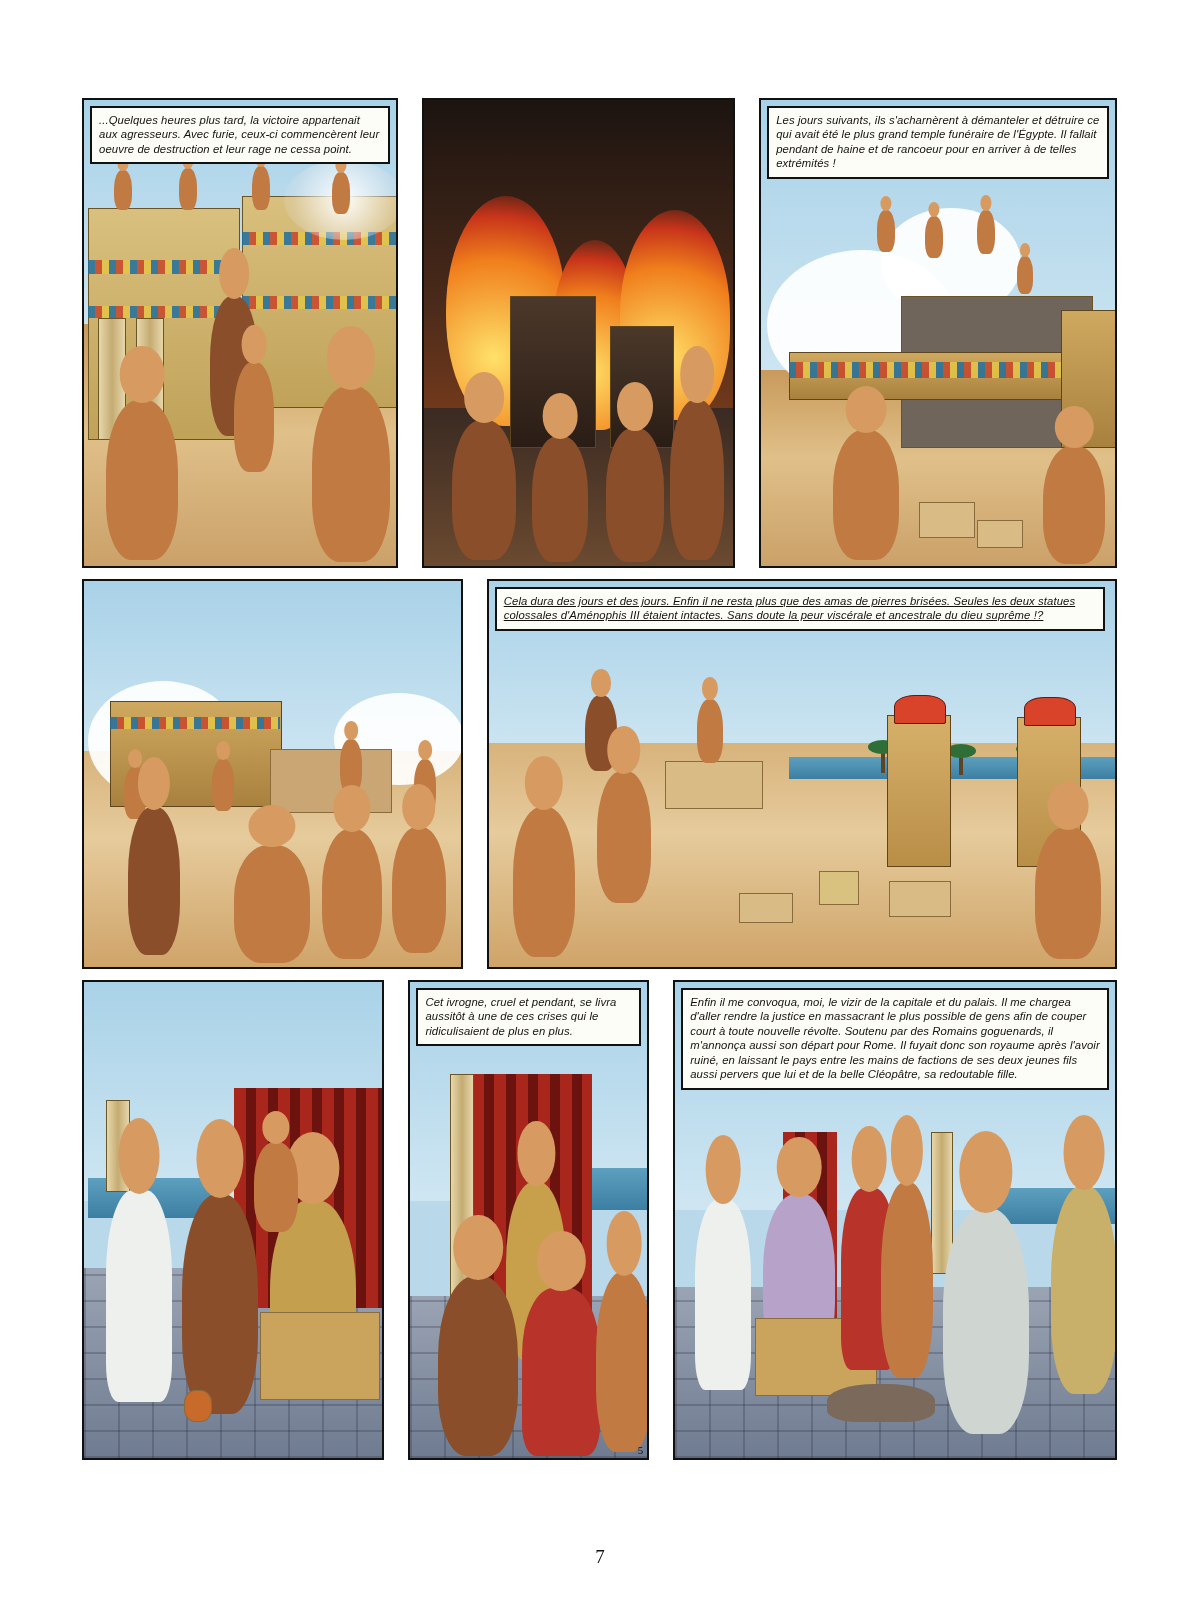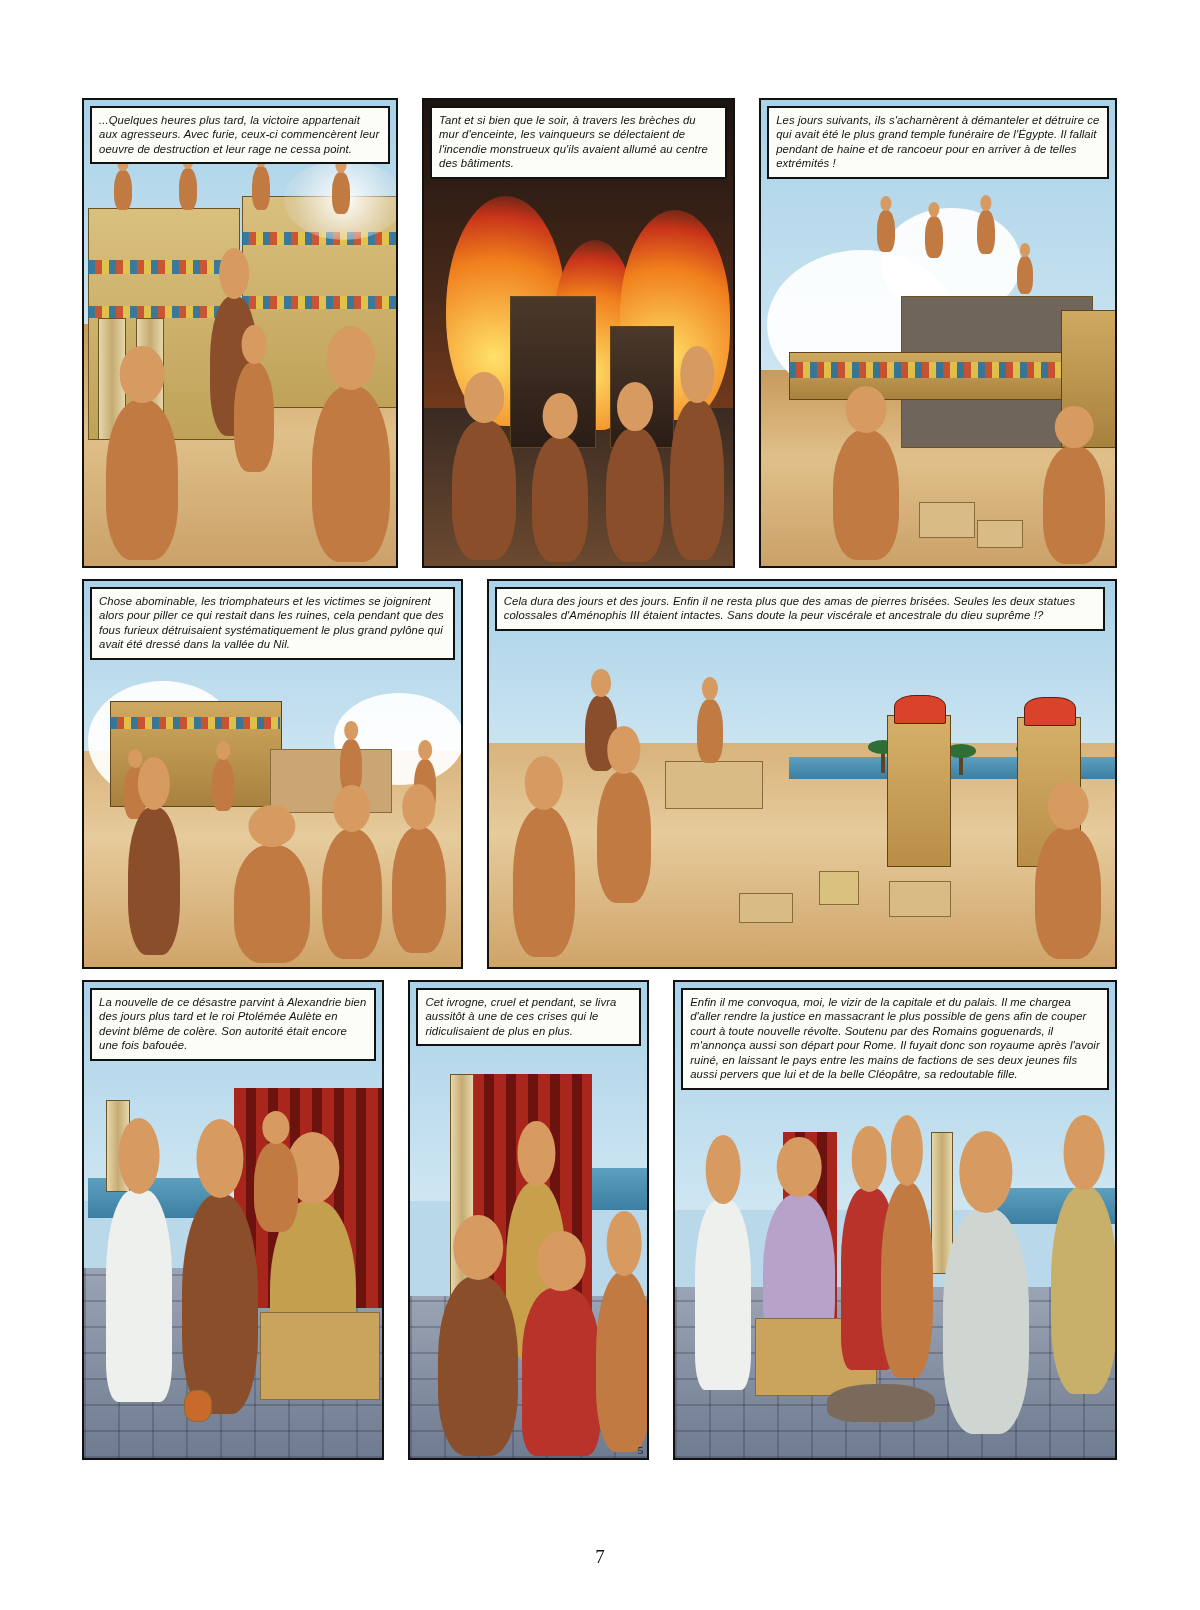--- a/index.html
+++ b/index.html
@@ -67,21 +67,21 @@
     padding: 5px 7px 6px 7px;
     font-family: "Liberation Sans", sans-serif;
     font-size: 11.3px;
     line-height: 1.28;
     color: #14110d;
     font-style: italic;
     letter-spacing: 0.1px;
     box-sizing: border-box;
     z-index: 5;
   }
-  .caption.narrow-right { right: 10px; }
+  .caption.narrow-right { right: 10px; text-decoration: underline; }
 
   
   .sky {
     position: absolute; left: 0; top: 0; right: 0; height: 55%;
     background: linear-gradient(#a9d2e8, #cfe6f2);
   }
   .sky.dark {
     background: linear-gradient(#1c1410, #4a2a1a 60%, #7b3d1c);
   }
   .ground {
@@ -276,21 +276,20 @@
         <div class="figure dark" style="left:108px; top:336px; width:56px; height:126px;">
             <span class="head"></span>
           </div>
         <div class="figure dark" style="left:182px; top:328px; width:58px; height:134px;">
             <span class="head"></span>
           </div>
         <div class="figure dark" style="left:246px; top:300px; width:54px; height:160px;">
             <span class="head"></span>
           </div>
 
-        <div class="caption">Tant et si bien que le soir, à travers les brèches du mur d'enceinte, les vainqueurs se délectaient de l'incendie monstrueux qu'ils avaient allumé au centre des bâtiments.</div>
       </div>
 
       <div class="panel p3">
         <div class="sky" style="height:62%;"></div>
         <div class="ground" style="height:42%;"></div>
 
         <div class="cloud" style="left:6px; top:150px; width:190px; height:150px;"></div>
         <div class="cloud" style="left:120px; top:108px; width:140px; height:110px;"></div>
 
         <div class="temple" style="left:140px; top:196px; width:190px; height:150px; background:#6f655a;"></div>
@@ -356,21 +355,20 @@
         <div class="figure" style="left:150px; top:264px; width:76px; height:118px;">
             <span class="head"></span>
           </div>
         <div class="figure" style="left:238px; top:248px; width:60px; height:130px;">
             <span class="head"></span>
           </div>
         <div class="figure" style="left:308px; top:246px; width:54px; height:126px;">
             <span class="head"></span>
           </div>
 
-        <div class="caption">Chose abominable, les triomphateurs et les victimes se joignirent alors pour piller ce qui restait dans les ruines, cela pendant que des fous furieux détruisaient systématiquement le plus grand pylône qui avait été dressé dans la vallée du Nil.</div>
       </div>
 
       <div class="panel p2">
         <div class="sky" style="height:48%;"></div>
         <div class="ground rubble" style="height:58%;"></div>
 
         <div class="nile" style="left:300px; top:176px; width:338px; height:22px;"></div>
         <div class="palm" style="left:392px; top:168px; height:24px;"></div>
         <div class="palm" style="left:470px; top:172px; height:22px;"></div>
         <div class="palm" style="left:540px; top:170px; height:24px;"></div>
@@ -425,21 +423,20 @@
           </div>
         <div class="figure" style="left:186px; top:218px; width:86px; height:200px; background:#c4a04e;">
             <span class="head"></span>
           </div>
         <div class="figure" style="left:170px; top:160px; width:44px; height:90px;">
             <span class="head"></span>
           </div>
         <div class="rock" style="left:176px; top:330px; width:118px; height:86px; background:#caa35c;"></div>
         <div class="rock" style="left:100px; top:408px; width:26px; height:30px; background:#c86a2a; border-radius:40%;"></div>
 
-        <div class="caption">La nouvelle de ce désastre parvint à Alexandrie bien des jours plus tard et le roi Ptolémée Aulète en devint blême de colère. Son autorité était encore une fois bafouée.</div>
       </div>
 
       <div class="panel p2">
         <div class="sky" style="height:46%;"></div>
         <div class="floor-tiles" style="height:34%;"></div>
         <div class="curtain" style="left:62px; top:92px; width:120px; height:280px;"></div>
         <div class="column" style="left:40px; top:92px; width:22px; height:300px;"></div>
         <div class="nile" style="left:182px; top:186px; width:64px; height:42px;"></div>
 
         <div class="figure" style="left:96px; top:200px; width:60px; height:180px; background:#c8a04c;">

